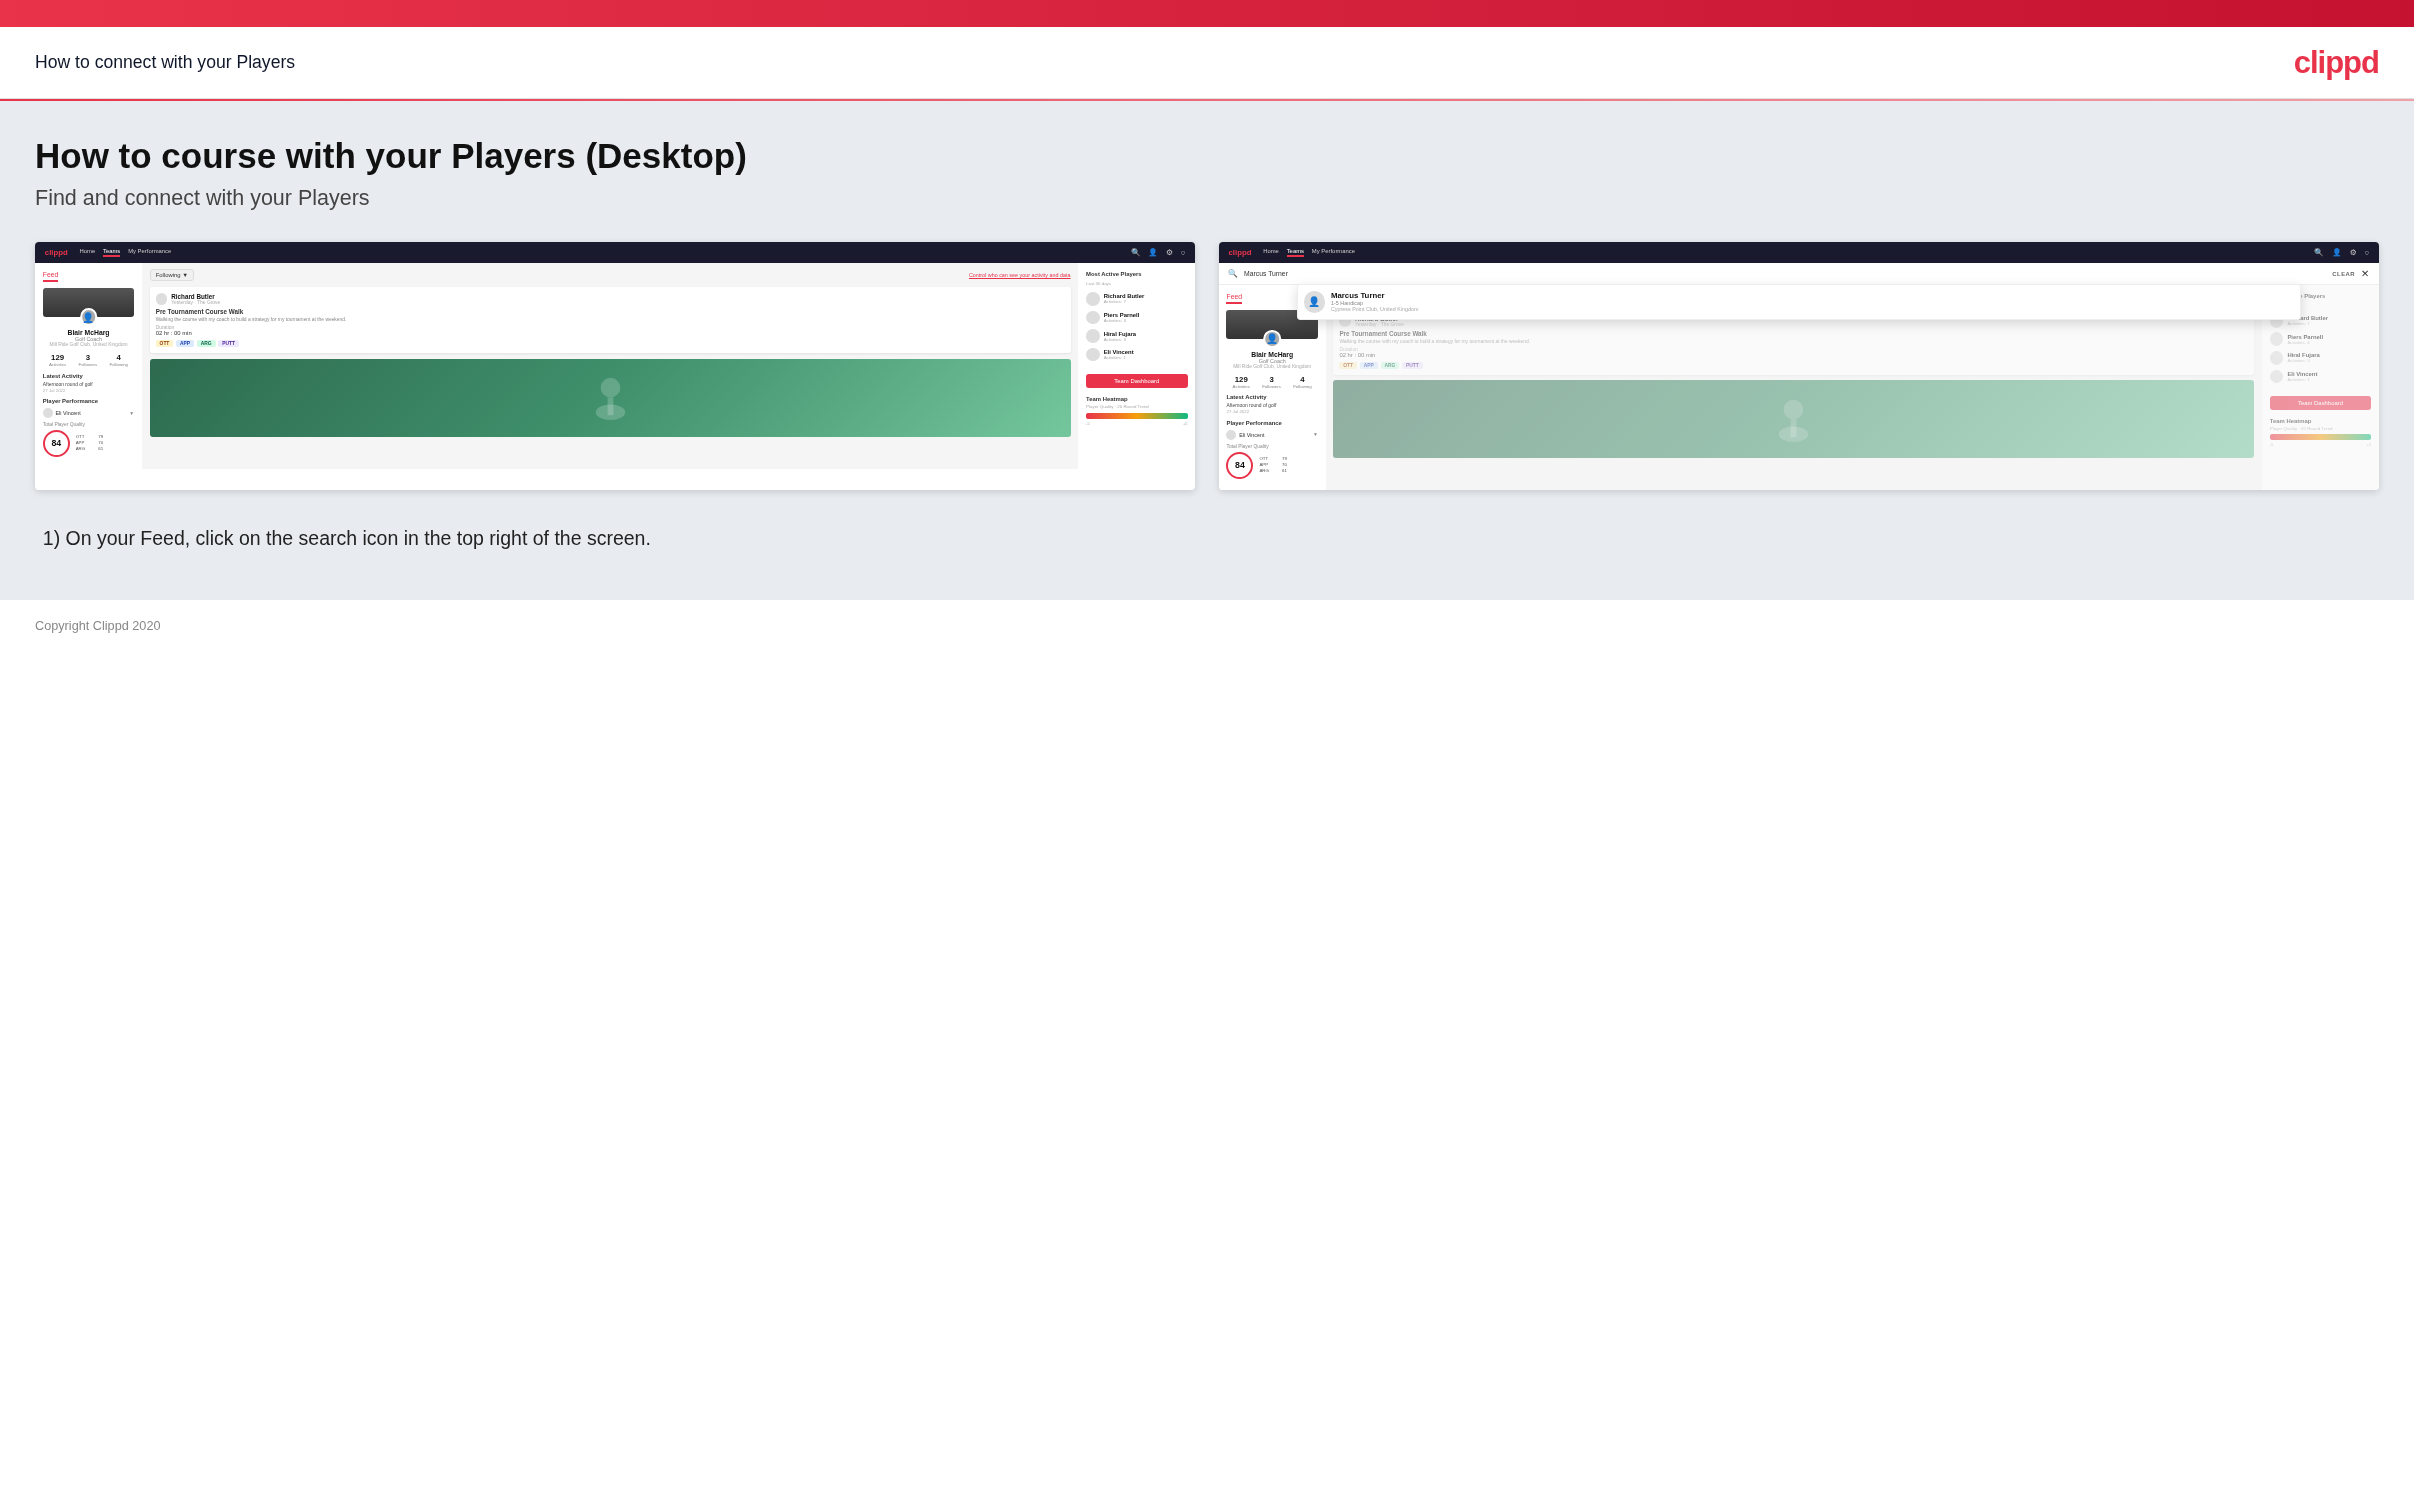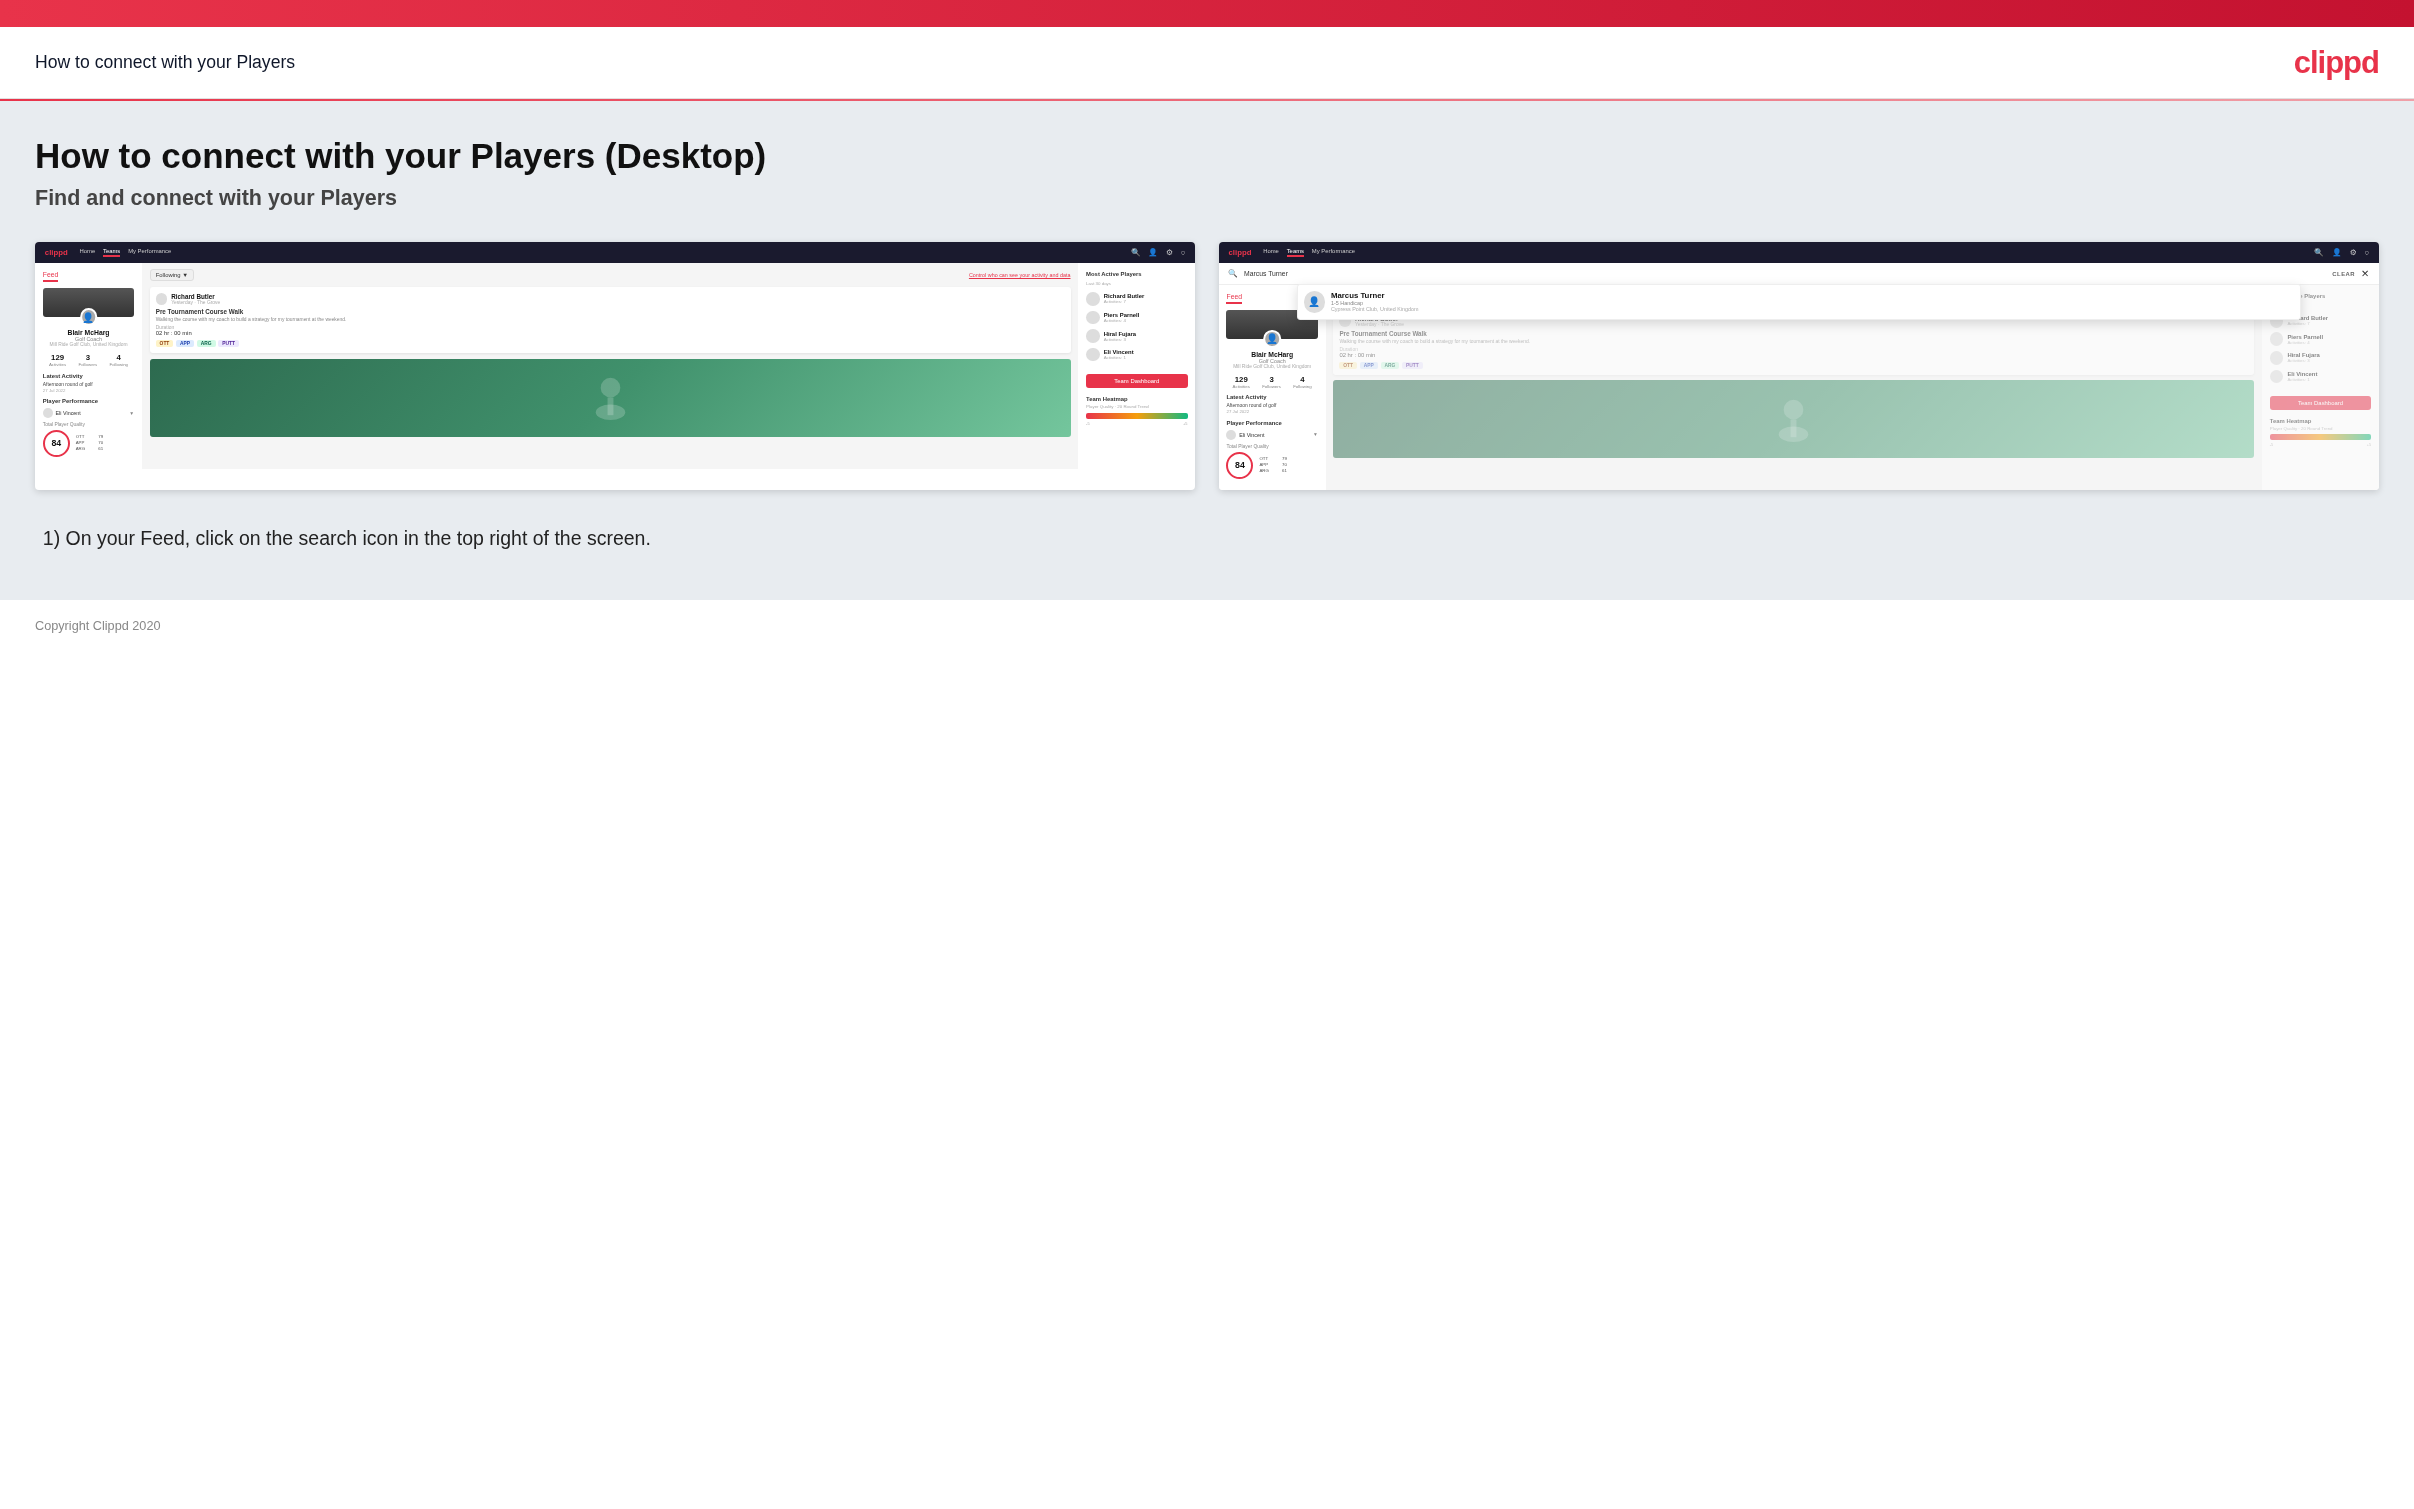--- a/index.html
+++ b/index.html
@@ -60,21 +60,21 @@
     .hero-title {
       font-size: 35px;
       font-weight: 700;
       color: #111;
       margin-bottom: 9.8px;
     }
 
     .hero-subtitle {
       font-size: 21.5px;
       color: #444;
-      font-weight: 700;
+      font-weight: 400;
     }
 
     
     .screenshots-grid {
       display: grid;
       grid-template-columns: 1fr 1fr;
       gap: 23.4px;
       margin-bottom: 35px;
     }
 
@@ -847,21 +847,21 @@
 <div class="header">
   <span class="header-title">How to connect with your Players</span>
   <span class="logo">clippd</span>
 </div>
 
 <div class="header-divider"></div>
 
 <div class="main-content">
 
   <div class="hero">
-    <div class="hero-title">How to connect with your Players (Desktop)</div>
+    <div class="hero-title">How to course with your Players (Desktop)</div>
     <div class="hero-subtitle">Find and connect with your Players</div>
   </div>
 
   <div class="screenshots-grid">
 
     <div class="screenshot-panel ss1">
 
       <div class="ss1-nav">
         <span class="ss1-nav-logo">clippd</span>
         <div class="ss1-nav-links">

